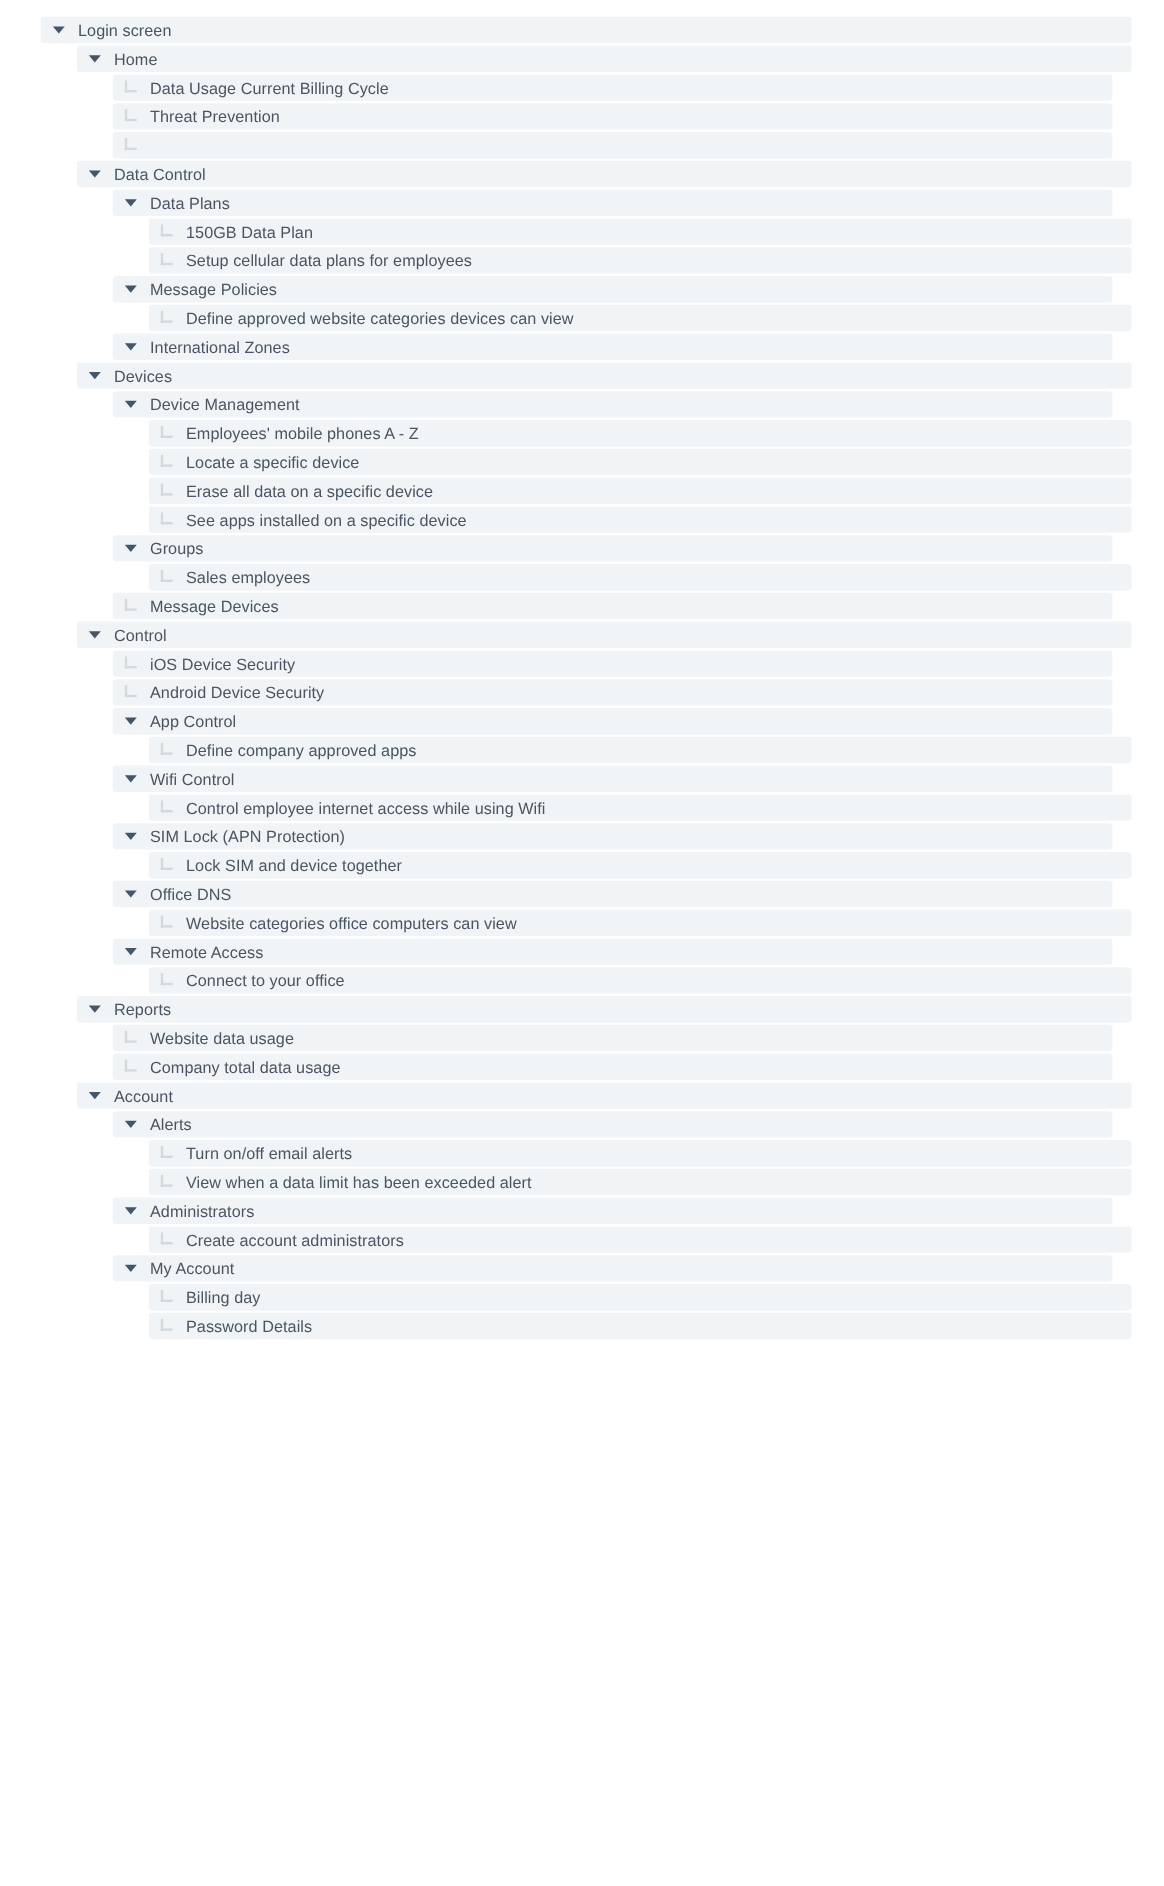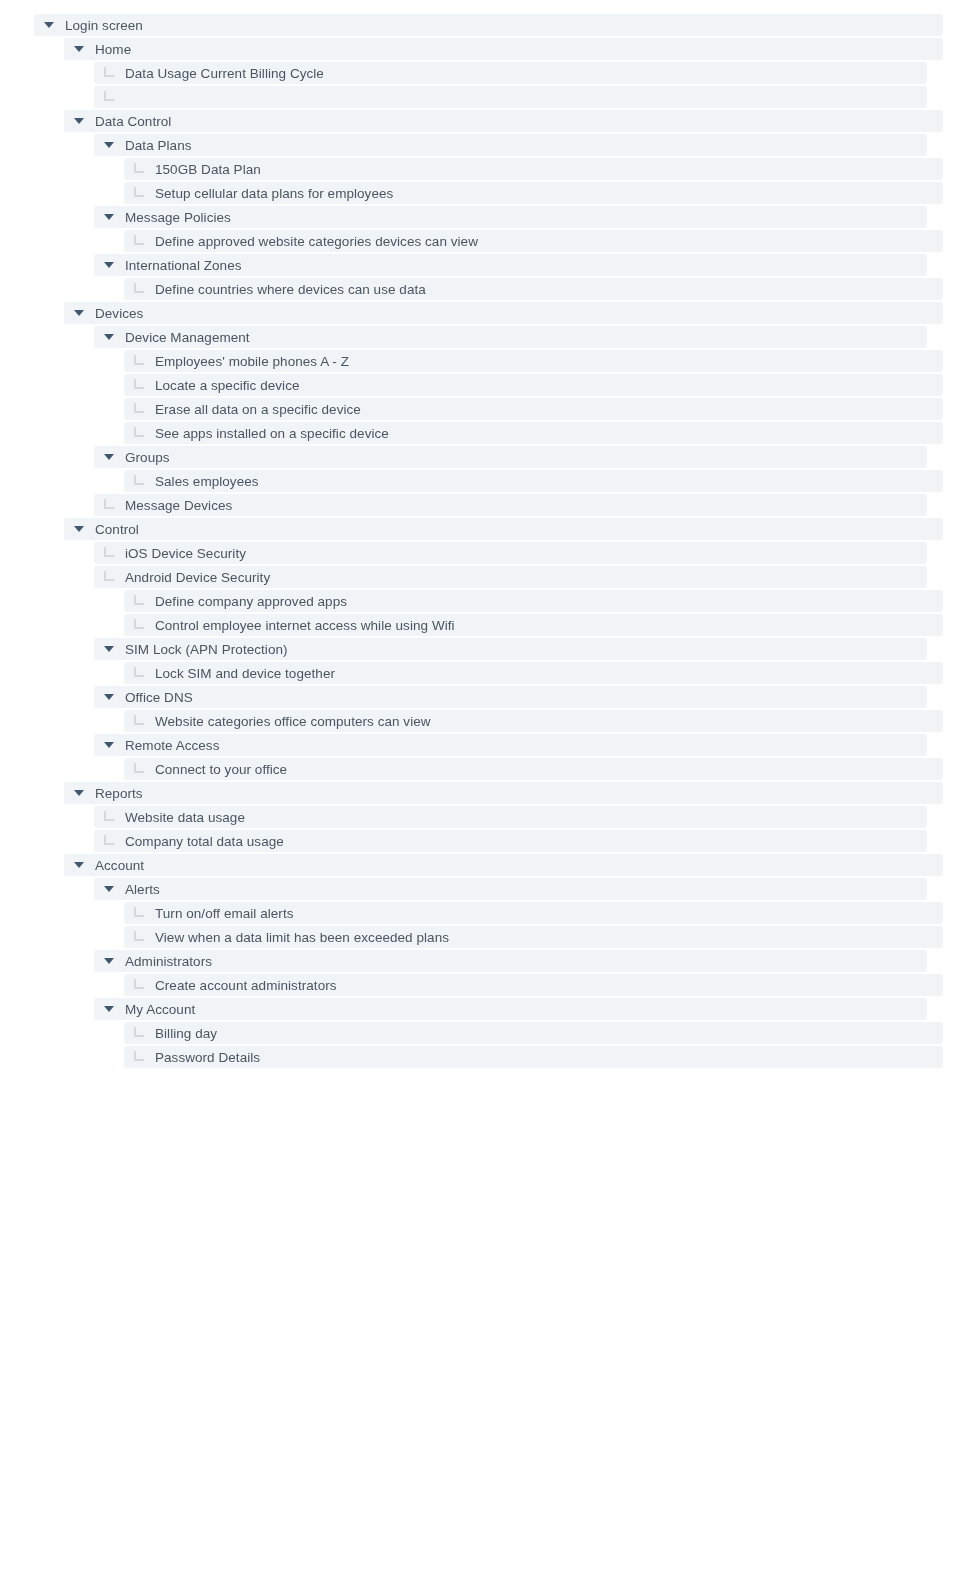--- a/index.html
+++ b/index.html
@@ -89,20 +89,26 @@
     <div class="node-row lvl-2">
       <span class="marker">
         <span class="leaf-glyph"></span>
       </span>
       <span class="node-label">Data Usage Current Billing Cycle</span>
     </div>
     <div class="node-row lvl-2">
       <span class="marker">
         <span class="leaf-glyph"></span>
       </span>
+      <span class="node-label">Threat Prevention</span>
+    </div>
+    <div class="node-row lvl-2">
+      <span class="marker">
+        <span class="leaf-glyph"></span>
+      </span>
     </div>
     <div class="node-row lvl-1">
       <span class="marker">
         <span class="caret-glyph"></span>
       </span>
       <span class="node-label">Data Control</span>
     </div>
     <div class="node-row lvl-2">
       <span class="marker">
         <span class="caret-glyph"></span>
@@ -132,26 +138,20 @@
         <span class="leaf-glyph"></span>
       </span>
       <span class="node-label">Define approved website categories devices can view</span>
     </div>
     <div class="node-row lvl-2">
       <span class="marker">
         <span class="caret-glyph"></span>
       </span>
       <span class="node-label">International Zones</span>
     </div>
-    <div class="node-row lvl-3">
-      <span class="marker">
-        <span class="leaf-glyph"></span>
-      </span>
-      <span class="node-label">Define countries where devices can use data</span>
-    </div>
     <div class="node-row lvl-1">
       <span class="marker">
         <span class="caret-glyph"></span>
       </span>
       <span class="node-label">Devices</span>
     </div>
     <div class="node-row lvl-2">
       <span class="marker">
         <span class="caret-glyph"></span>
       </span>
@@ -210,26 +210,38 @@
         <span class="leaf-glyph"></span>
       </span>
       <span class="node-label">iOS Device Security</span>
     </div>
     <div class="node-row lvl-2">
       <span class="marker">
         <span class="leaf-glyph"></span>
       </span>
       <span class="node-label">Android Device Security</span>
     </div>
+    <div class="node-row lvl-2">
+      <span class="marker">
+        <span class="caret-glyph"></span>
+      </span>
+      <span class="node-label">App Control</span>
+    </div>
     <div class="node-row lvl-3">
       <span class="marker">
         <span class="leaf-glyph"></span>
       </span>
       <span class="node-label">Define company approved apps</span>
     </div>
+    <div class="node-row lvl-2">
+      <span class="marker">
+        <span class="caret-glyph"></span>
+      </span>
+      <span class="node-label">Wifi Control</span>
+    </div>
     <div class="node-row lvl-3">
       <span class="marker">
         <span class="leaf-glyph"></span>
       </span>
       <span class="node-label">Control employee internet access while using Wifi</span>
     </div>
     <div class="node-row lvl-2">
       <span class="marker">
         <span class="caret-glyph"></span>
       </span>
@@ -298,21 +310,21 @@
     <div class="node-row lvl-3">
       <span class="marker">
         <span class="leaf-glyph"></span>
       </span>
       <span class="node-label">Turn on/off email alerts</span>
     </div>
     <div class="node-row lvl-3">
       <span class="marker">
         <span class="leaf-glyph"></span>
       </span>
-      <span class="node-label">View when a data limit has been exceeded plans</span>
+      <span class="node-label">View when a data limit has been exceeded alert</span>
     </div>
     <div class="node-row lvl-2">
       <span class="marker">
         <span class="caret-glyph"></span>
       </span>
       <span class="node-label">Administrators</span>
     </div>
     <div class="node-row lvl-3">
       <span class="marker">
         <span class="leaf-glyph"></span>

